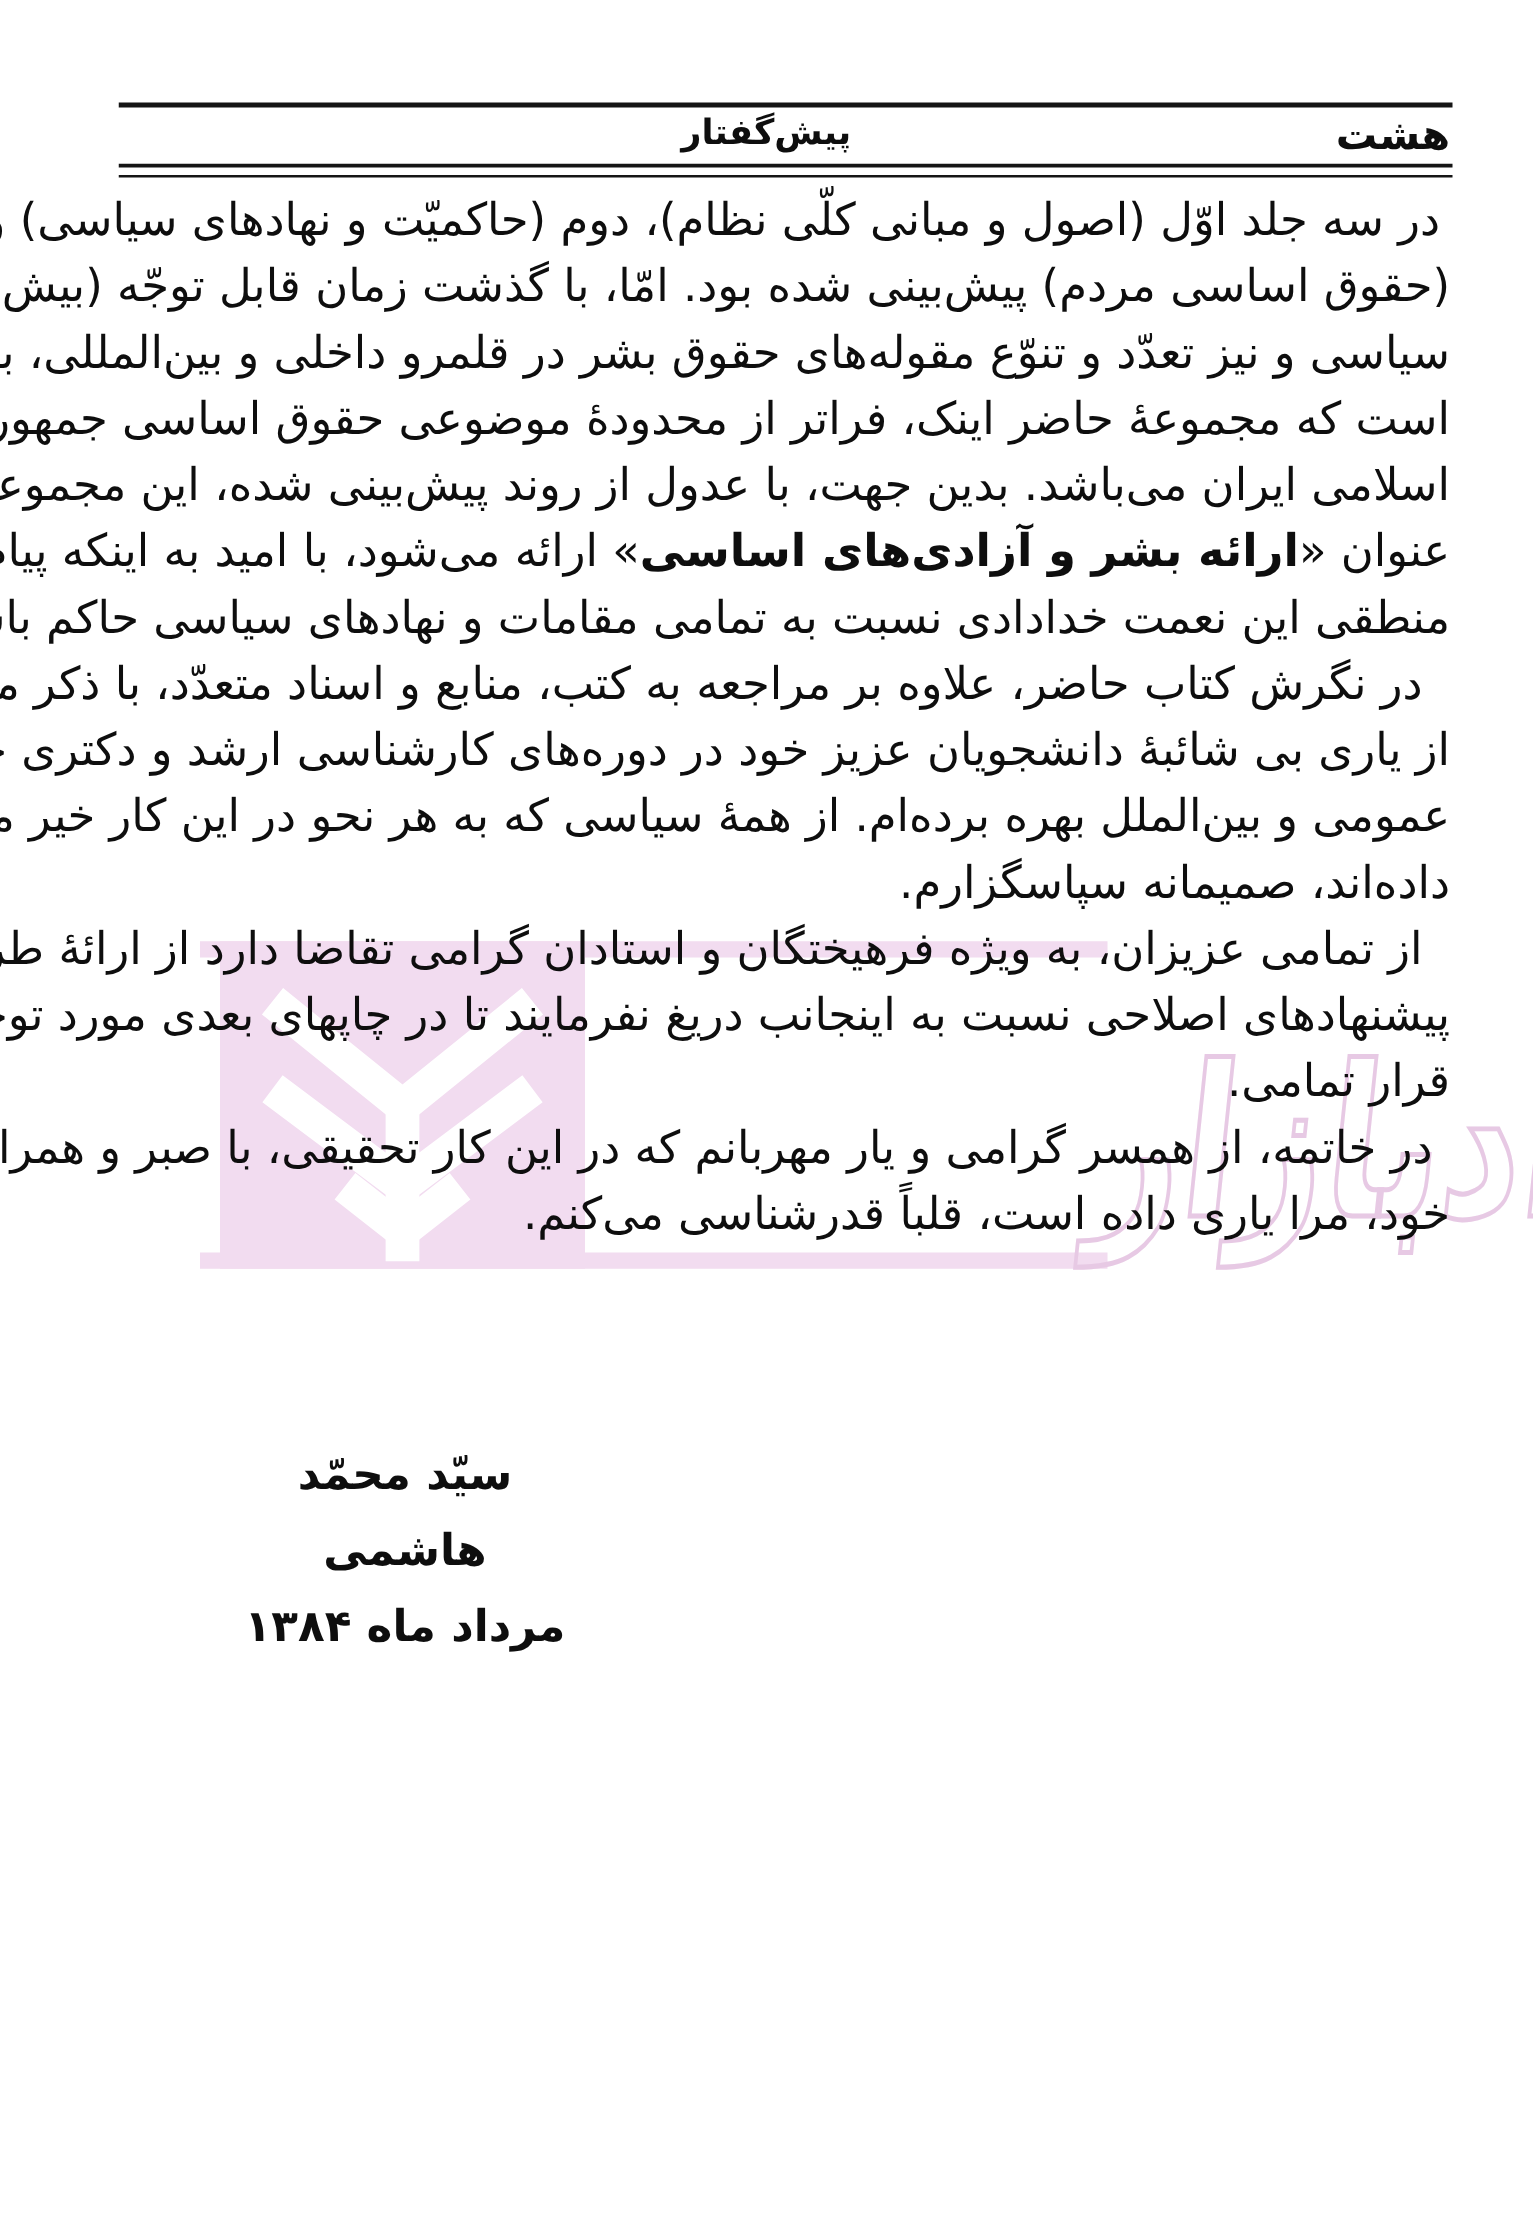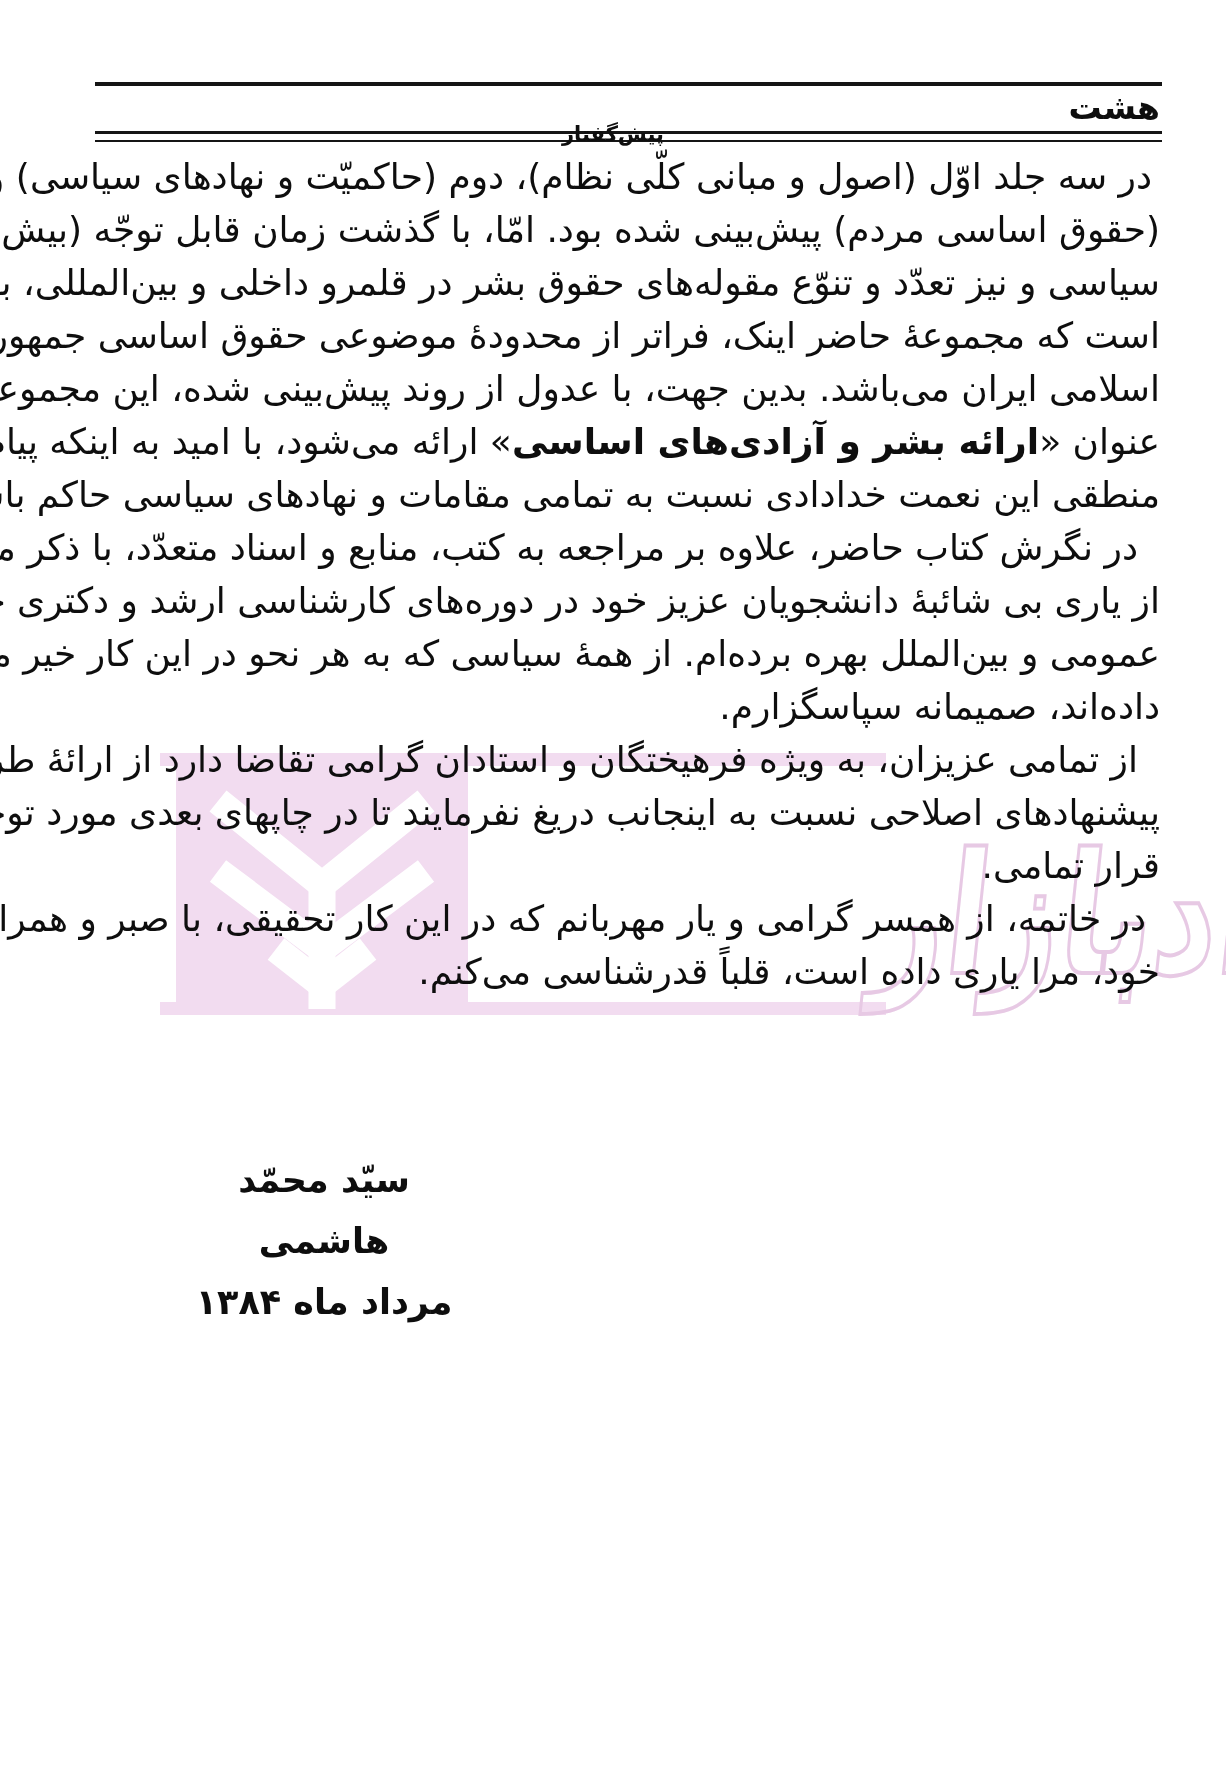--- a/index.html
+++ b/index.html
@@ -14,21 +14,21 @@
   .rule-top{top:82px;height:4px;}
   .rule-mid-a{top:131px;height:3px;}
   .rule-mid-b{top:140px;height:2px;}
 
   .header-num{
     position:absolute;top:88px;right:66px;
     font-weight:bold;font-size:33px;line-height:40px;
   }
   .header-title{
     position:absolute;top:86px;left:0;right:0;text-align:center;
-    font-weight:bold;font-size:21px;line-height:40px;margin-top:28px;
+    font-weight:bold;font-size:28px;line-height:40px;
   }
 
   
   .watermark{position:absolute;left:160px;top:753px;width:726px;height:262px;z-index:1;}
   .wm-band-top,.wm-band-bottom{position:absolute;left:0;right:0;height:13px;background:#f2dcf0;}
   .wm-band-top{top:0;}
   .wm-band-bottom{bottom:0;}
   .wm-square{position:absolute;top:0;left:16px;width:292px;height:262px;background:#f2dcf0;}
   .wm-square svg{position:absolute;inset:0;}
   .wm-textwrap{position:absolute;left:278px;top:-70px;width:470px;height:400px;}

